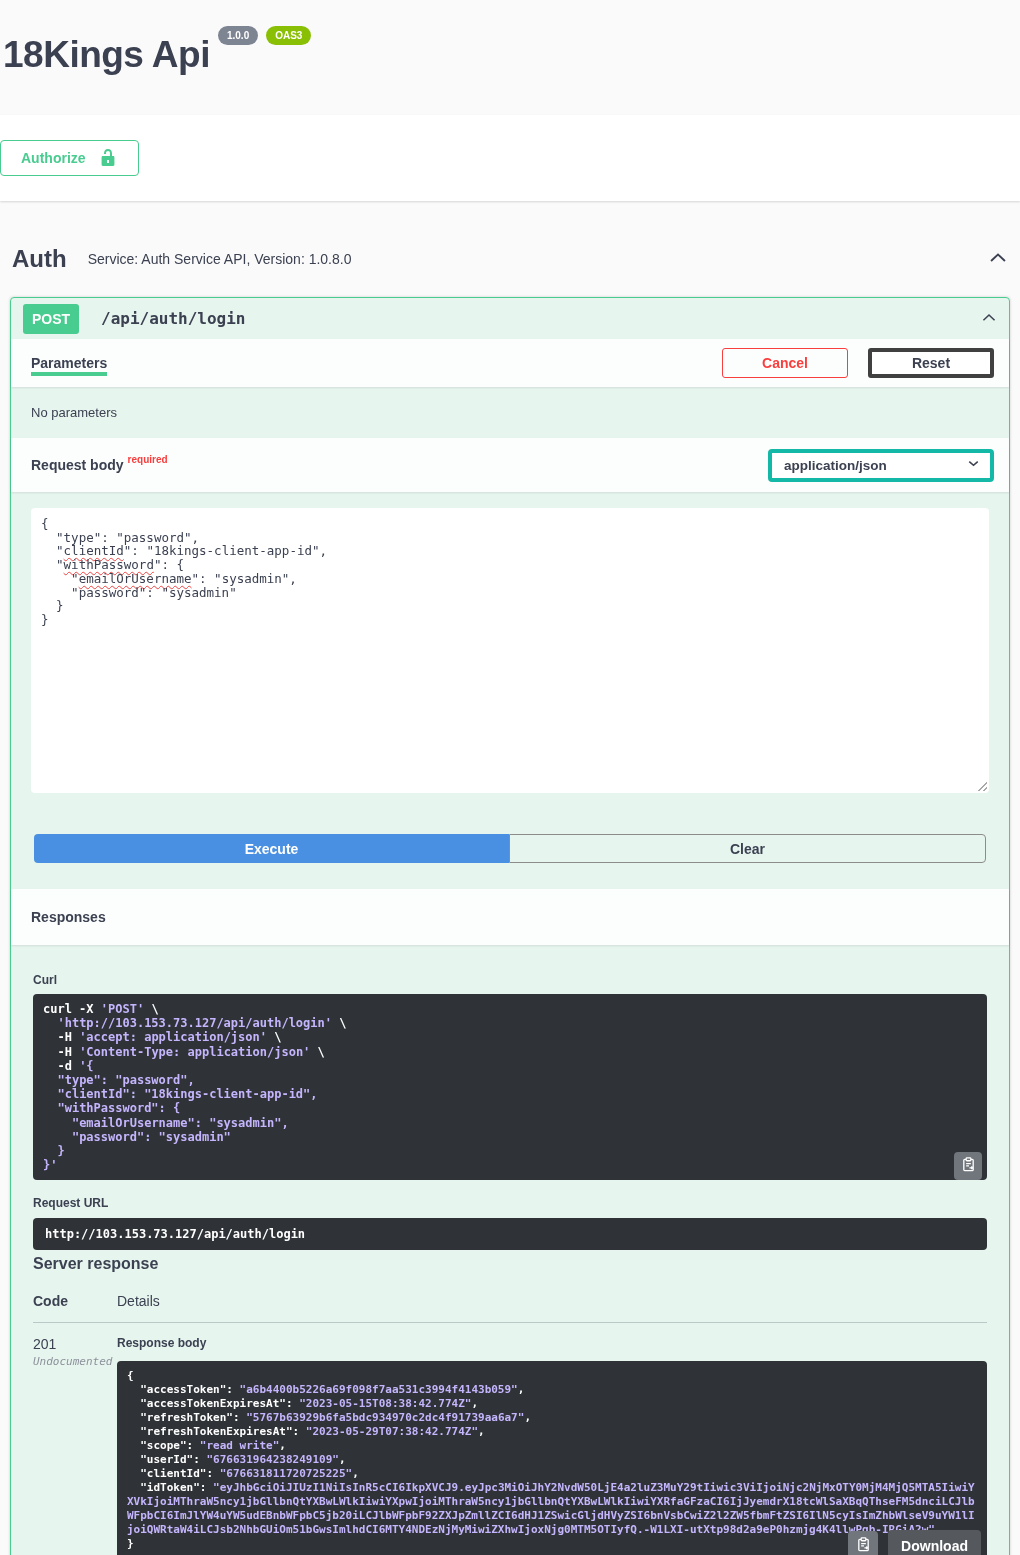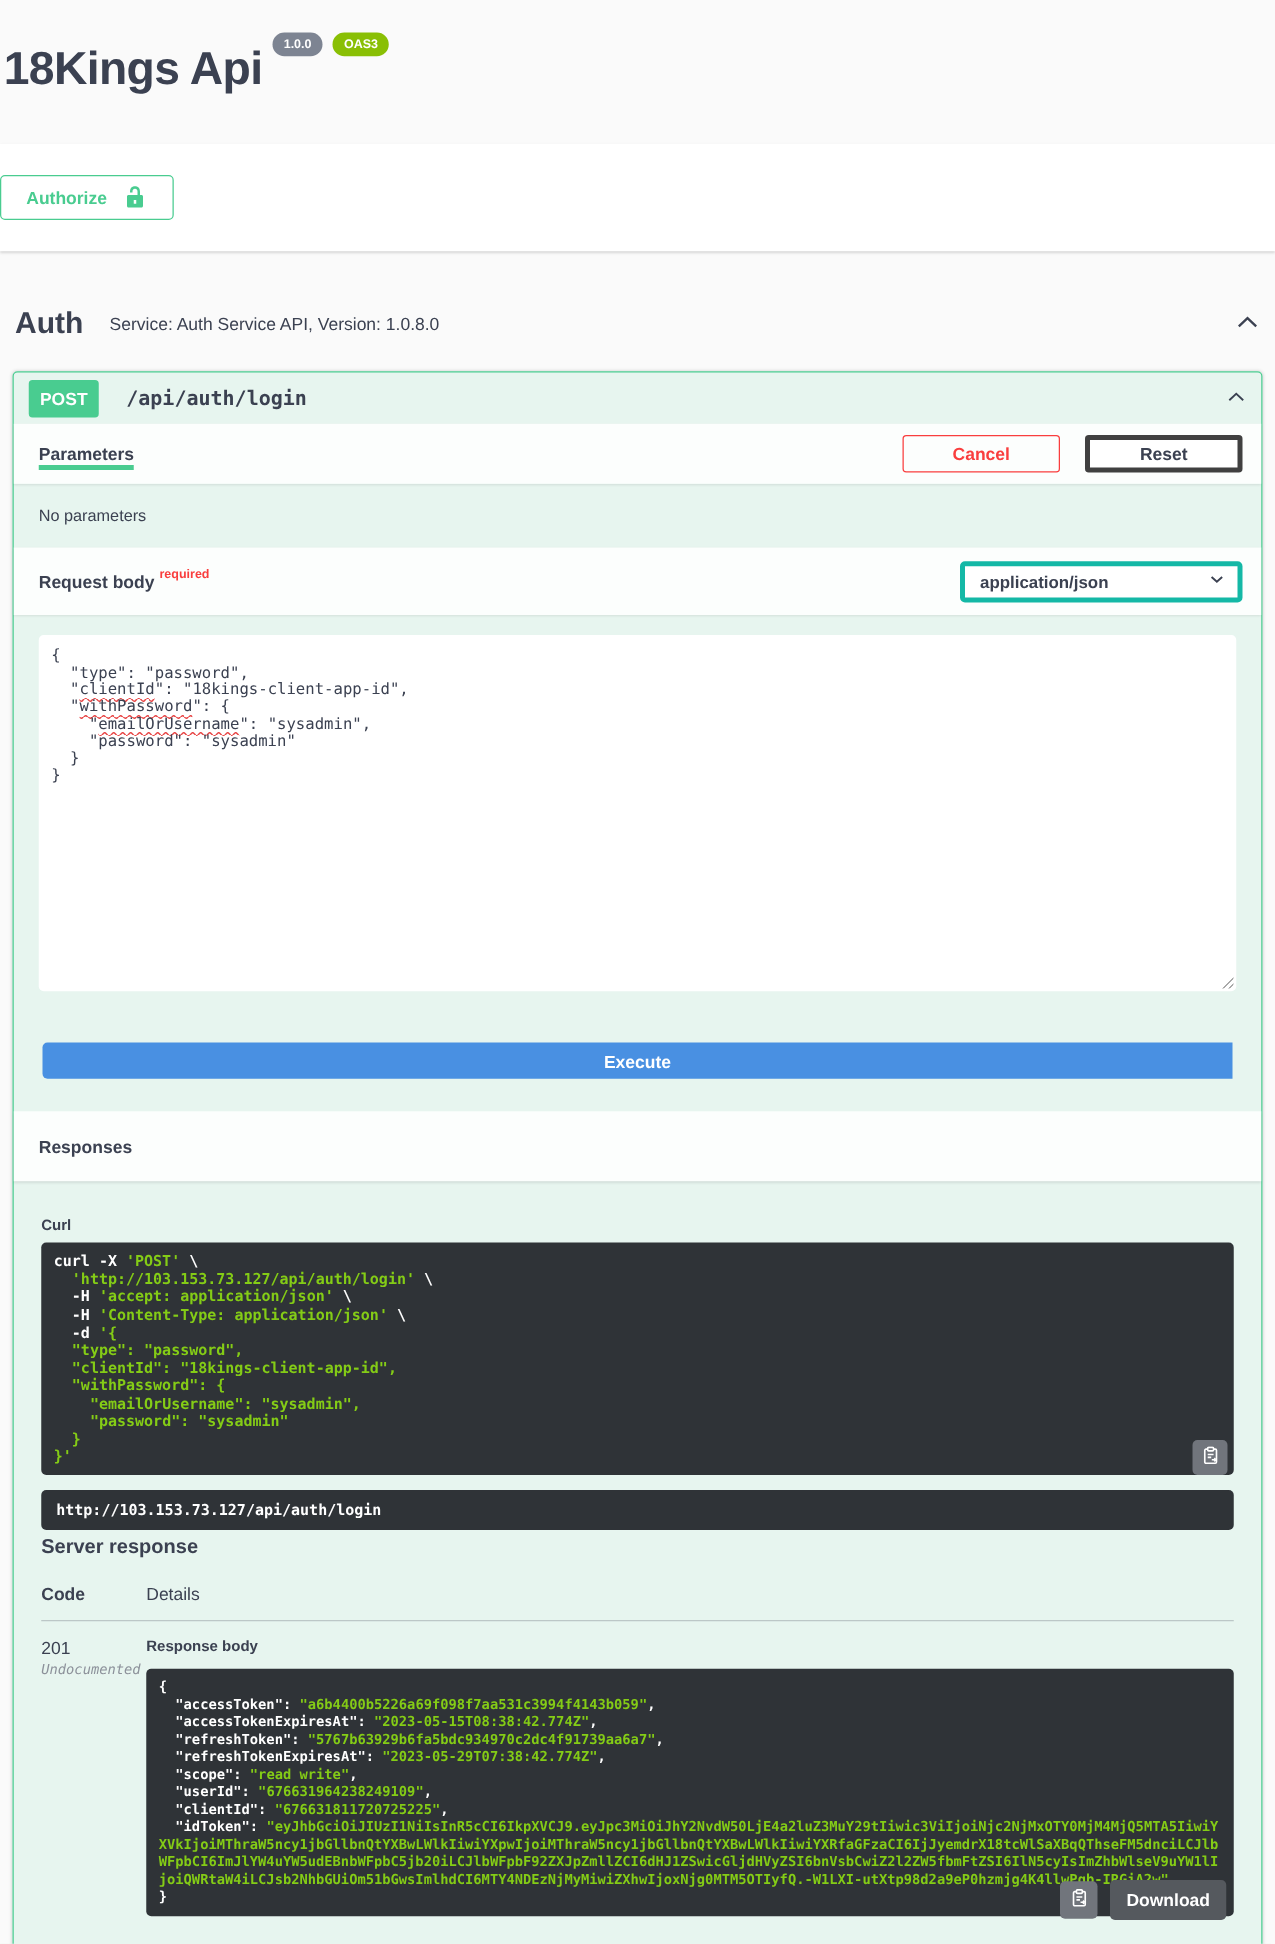--- a/index.html
+++ b/index.html
@@ -61,21 +61,21 @@
   .btn-execute { flex:1; height:29px; background:#4990e2; color:#fff; border:none; border-radius:4px 0 0 4px;
     font-weight:bold; font-size:14px; font-family:inherit; cursor:pointer; }
   .btn-clear { flex:1; height:29px; background:transparent; border:1px solid #8c8c8c; border-radius:0 4px 4px 0;
     color:#3b4151; font-weight:bold; font-size:14px; font-family:inherit; cursor:pointer; }
   .responses-header { margin-top:26px; padding:20px; font-size:14px; font-weight:bold; }
   .responses-content { padding:28px 22px 24px; }
   .block-label { font-size:12px; font-weight:bold; }
   .dark { background:#2f3337; border-radius:4px; color:#fff; font-family:"DejaVu Sans Mono", monospace; }
   .curl-block { margin-top:7px; padding:8px 10px; font-size:12px; font-weight:600; line-height:14.2px;
     white-space:pre-wrap; word-break:break-all; min-height:180px; position:relative; }
-  .code-str { color:#84cc16;margin-top:48px; }
+  .code-str { color:#c4b5fd;margin-top:48px; }
   .code-plain { color:#fff; }
   .code-key { color:#fff; font-weight:bold; }
   .copy-btn { position:absolute; right:5px; bottom:5px; width:28px; height:28px; background:#71757c;
     border:none; border-radius:4px; display:flex; align-items:center; justify-content:center; cursor:pointer; }
   .request-url-label { margin-top:16px; font-size:12px; font-weight:bold; }
   .request-url-bar { margin-top:8px; padding:9px 12px; font-size:12px; font-weight:bold; }
   .server-response-label { margin-top:5px; font-size:16px; font-weight:bold; }
   .resp-head { display:flex; margin-top:20px; padding-bottom:13px; border-bottom:1px solid rgba(59,65,81,.25); font-size:14px; }
   .col-code { width:84px; font-weight:bold; }
   .resp-row { display:flex; margin-top:13px; }
@@ -166,20 +166,21 @@
   "</span><span class="misspell">clientId</span><span class="">": "18kings-client-app-id",
   "</span><span class="misspell">withPassword</span><span class="">": {
     "</span><span class="misspell">emailOrUsername</span><span class="">": "sysadmin",
     "password": "sysadmin"
   }
 }</span><span class="resize-corner"></span></div>
   </div>
 
   <div class="execute-row">
     <button class="btn-execute">Execute</button>
+    <button class="btn-clear">Clear</button>
   </div>
 
   <div class="responses-header white-band">Responses</div>
 
   <div class="responses-content">
 
     <div class="block-label">Curl</div>
     <pre class="dark curl-block"><span class="code-plain">curl -X </span><span class="code-str">'POST'</span><span class="code-plain"> \
   </span><span class="code-str">'http://103.153.73.127/api/auth/login'</span><span class="code-plain"> \
   -H </span><span class="code-str">'accept: application/json'</span><span class="code-plain"> \
@@ -198,20 +199,21 @@
           <svg width="15" height="15" viewBox="0 0 16 16" fill="none" stroke="#fff" stroke-width="1.4">
               <rect x="3" y="2.5" width="10" height="12" rx="1"></rect>
               <rect x="5.5" y="1" width="5" height="3" rx="0.8" fill="#71757c"></rect>
               <path d="M5.5 7h5M5.5 9.5h3"></path>
               <path d="M9 11.5h3.5m0 0-1.4-1.4m1.4 1.4-1.4 1.4"></path>
             </svg>
         </span>
       </button>
     </div>
 
+    <div class="request-url-label">Request URL</div>
     <div class="dark request-url-bar">http://103.153.73.127/api/auth/login</div>
 
     <div class="server-response-label">Server response</div>
 
     <div class="resp-head">
       <span class="col-code">Code</span>
       <span class="col-details">Details</span>
     </div>
 
     <div class="resp-row">

